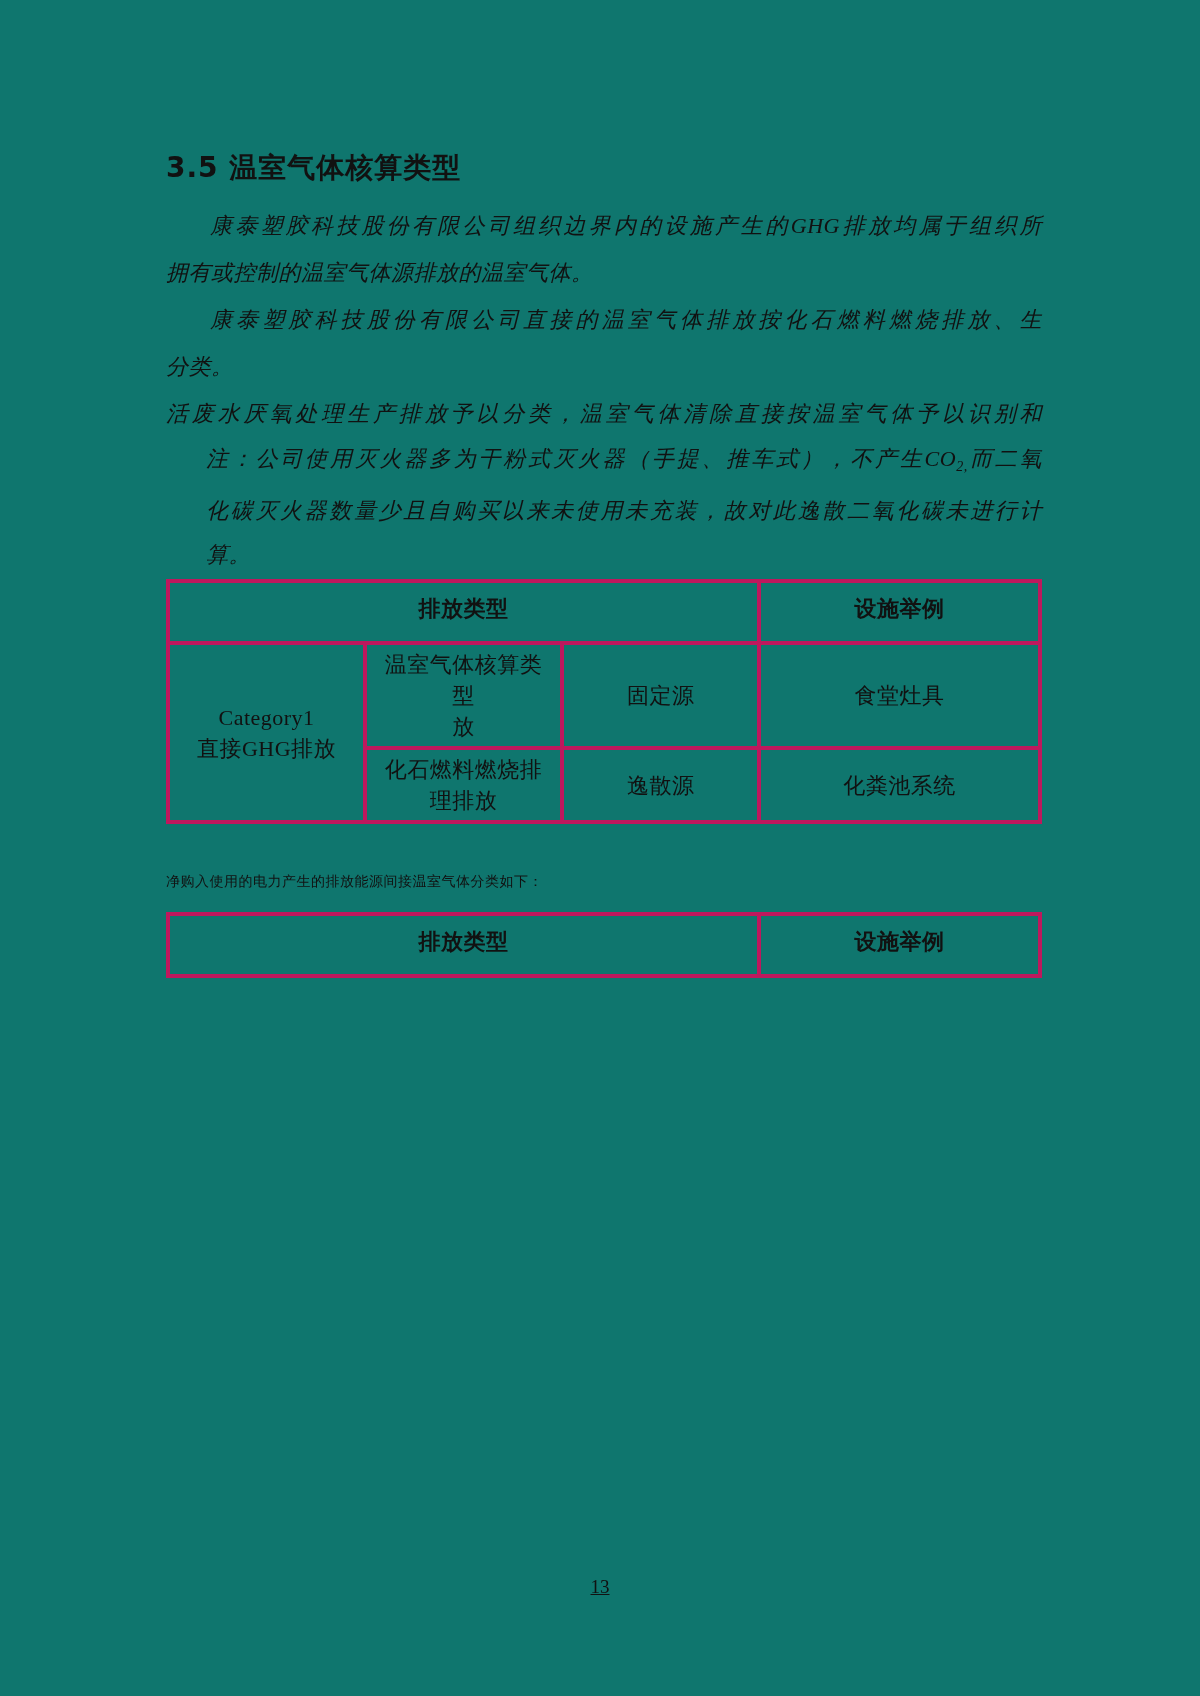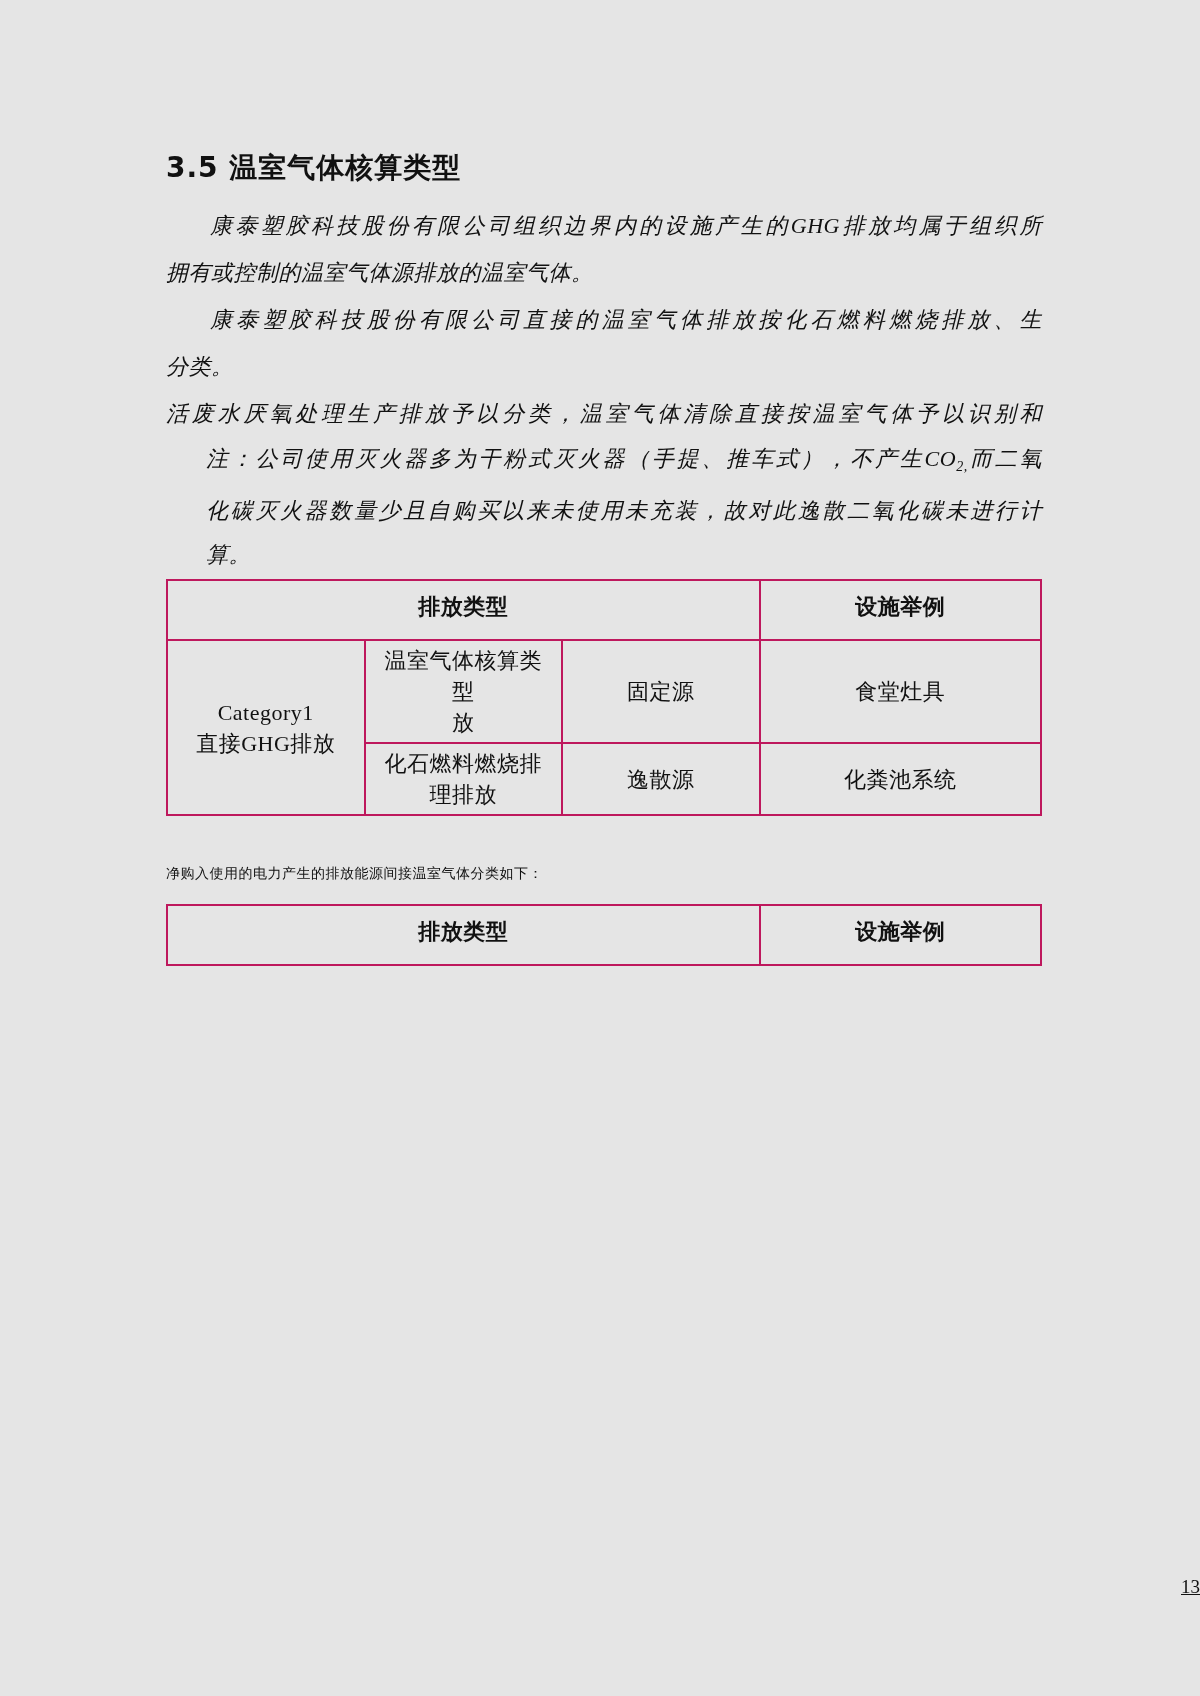--- a/index.html
+++ b/index.html
@@ -4,21 +4,21 @@
 <style>
   html, body {
     margin: 0;
     padding: 0;
     background: #ffffff;
   }
   .page {
     position: relative;
     width: 1200px;
     height: 1696px;
-    background: #e5e5e5;
+    background: #0f766e;
     font-family: "Liberation Serif", "DejaVu Serif", serif;
     color: #111111;
     overflow: hidden;
   }
   .content {
     position: absolute;
     left: 166px;
     top: 0;
     width: 876px;
   }
@@ -48,21 +48,21 @@
   .sub {
     font-size: 14px;
     vertical-align: -5px;
   }
   .doc-table {
     border-collapse: collapse;
     width: 100%;
     table-layout: fixed;
   }
   .doc-table th, .doc-table td {
-    border: 2px solid #be185d;
+    border: 4px solid #be185d;
     text-align: center;
     vertical-align: middle;
     font-size: 22px;
     line-height: 31px;
     padding: 4px 8px;
     white-space: pre-line;
     letter-spacing: 0.5px;
   }
   .doc-table th {
     font-weight: 700;
@@ -78,21 +78,21 @@
     margin-top: 42px;
     font-size: 14px;
     line-height: 32px;
     letter-spacing: 0.5px;
   }
   .page-number {
     position: absolute;
     top: 1576px;
     left: 0;
     right: 0;
-    text-align: right;
+    text-align: center;
     font-size: 19px;
     text-decoration: underline;
   }
 </style>
 </head>
 <body>
 
 <div class="page">
   <div class="content">
 

